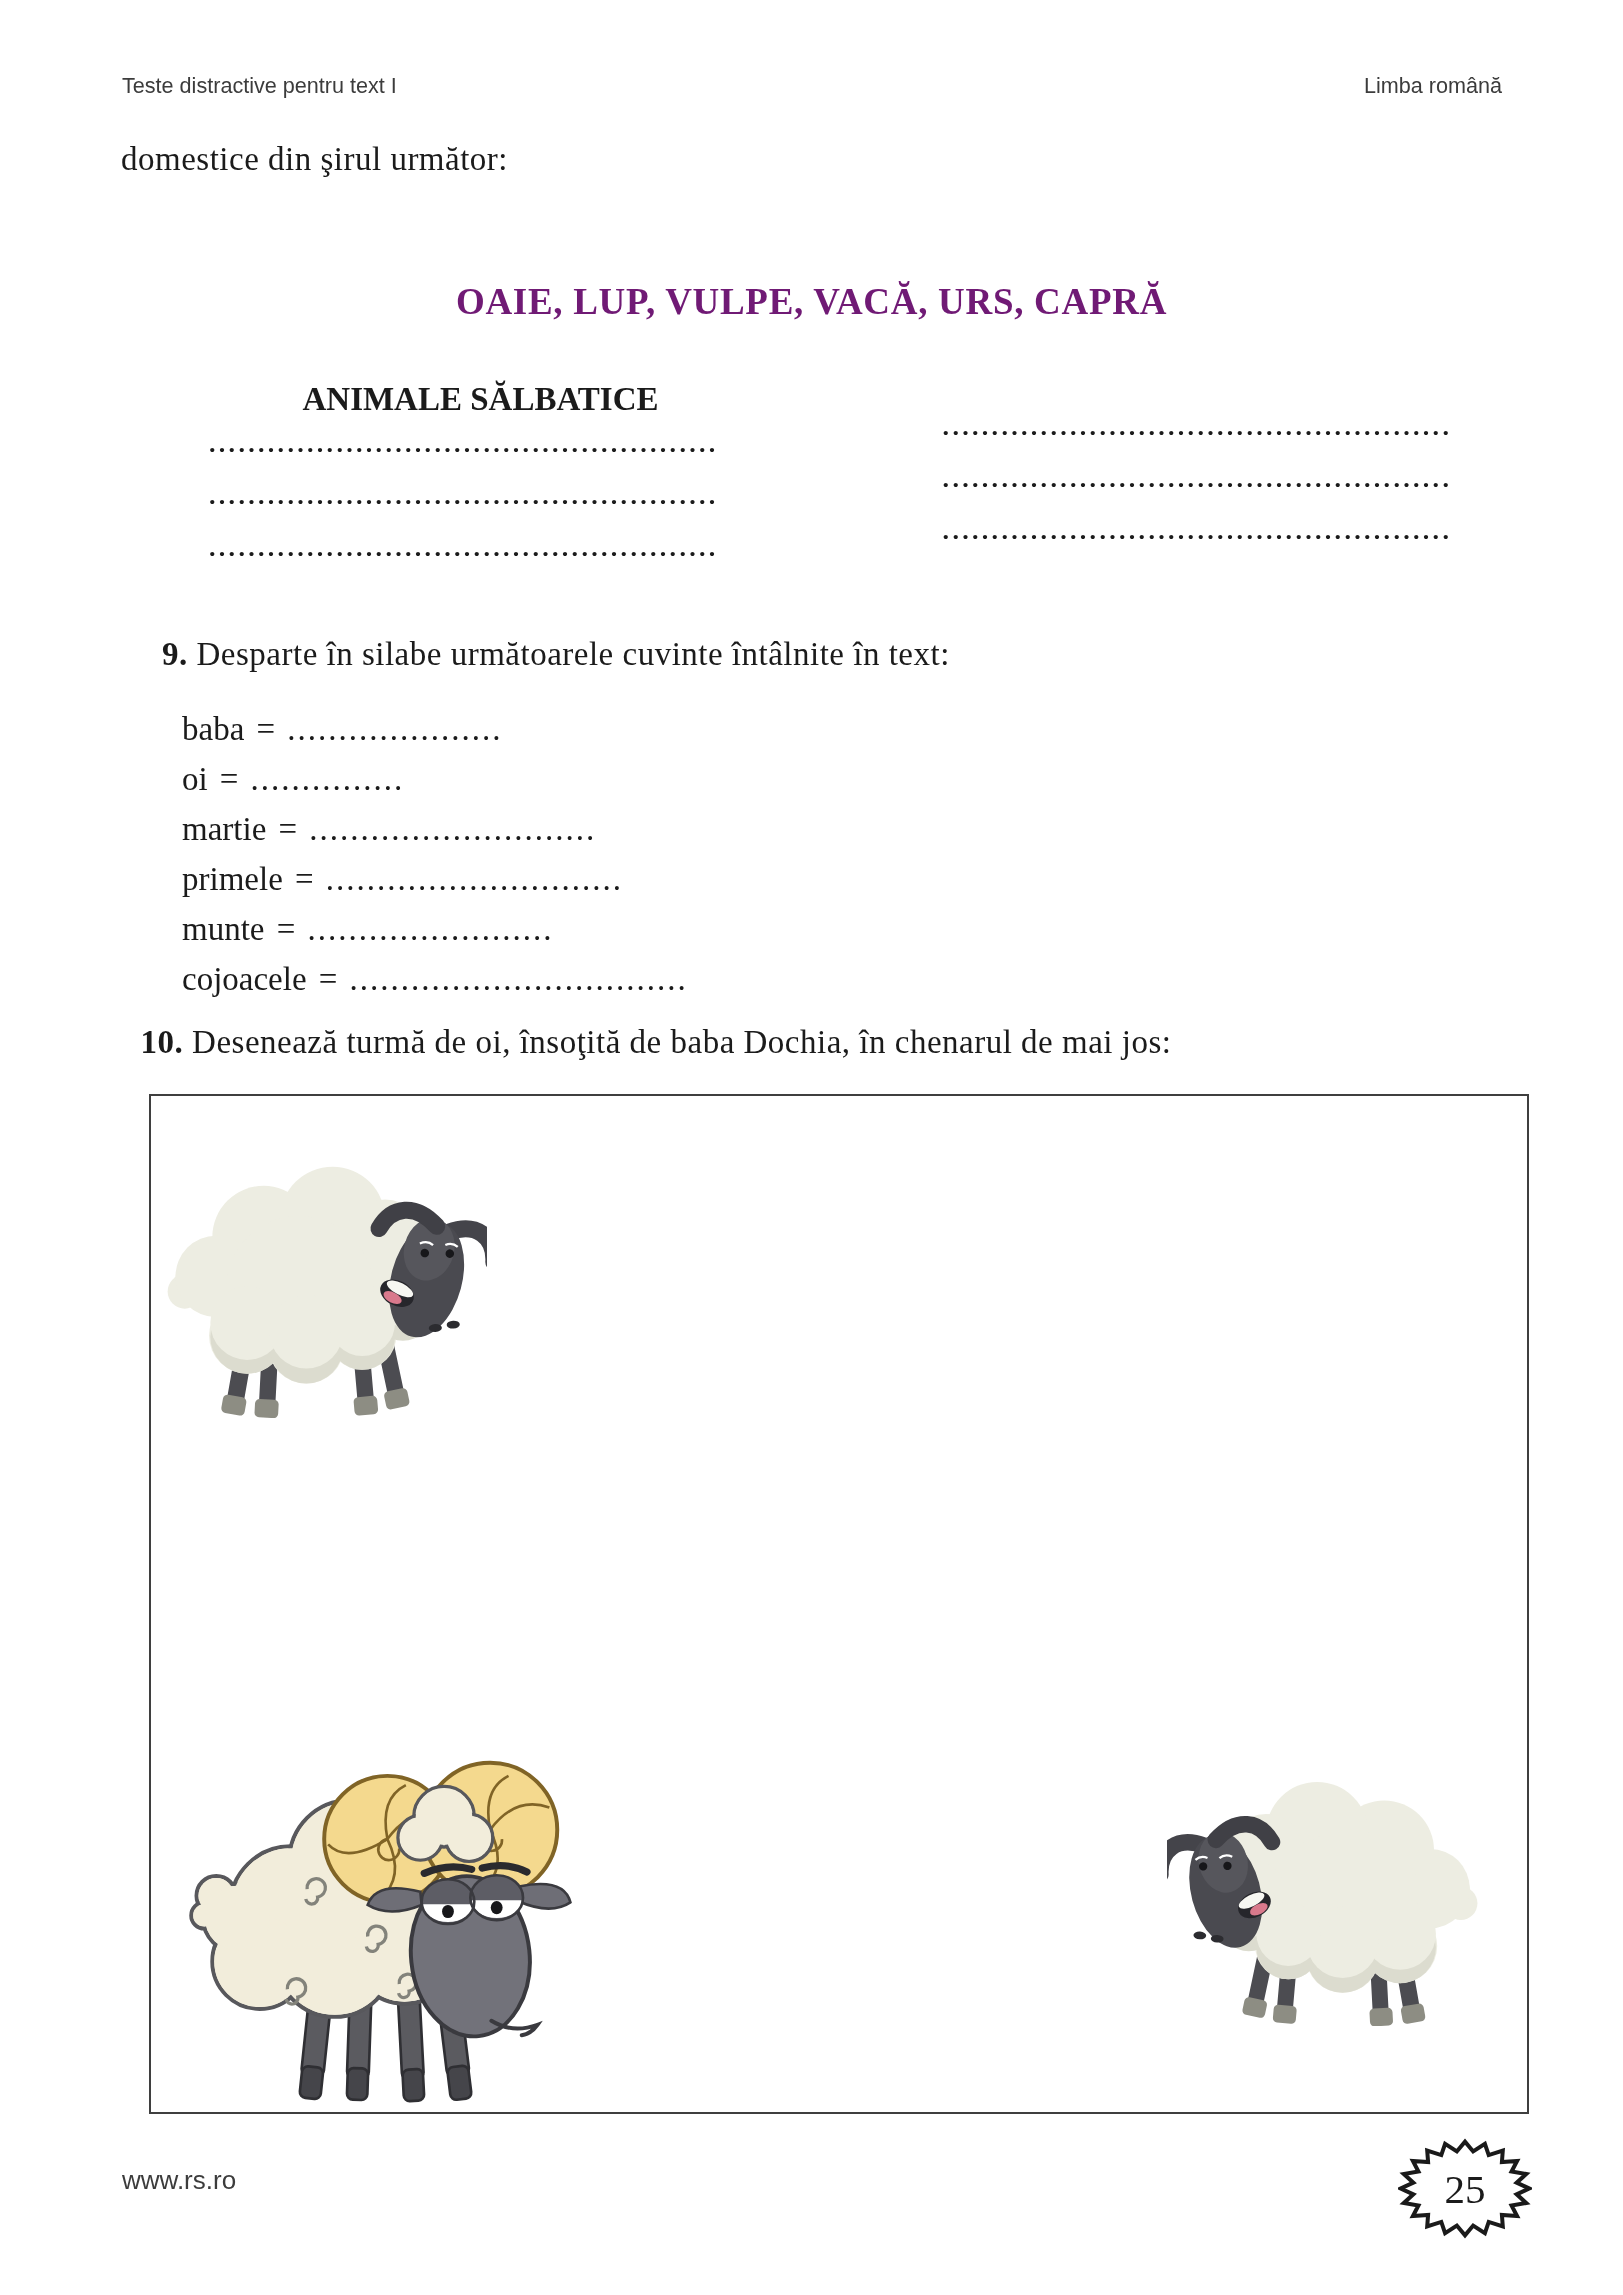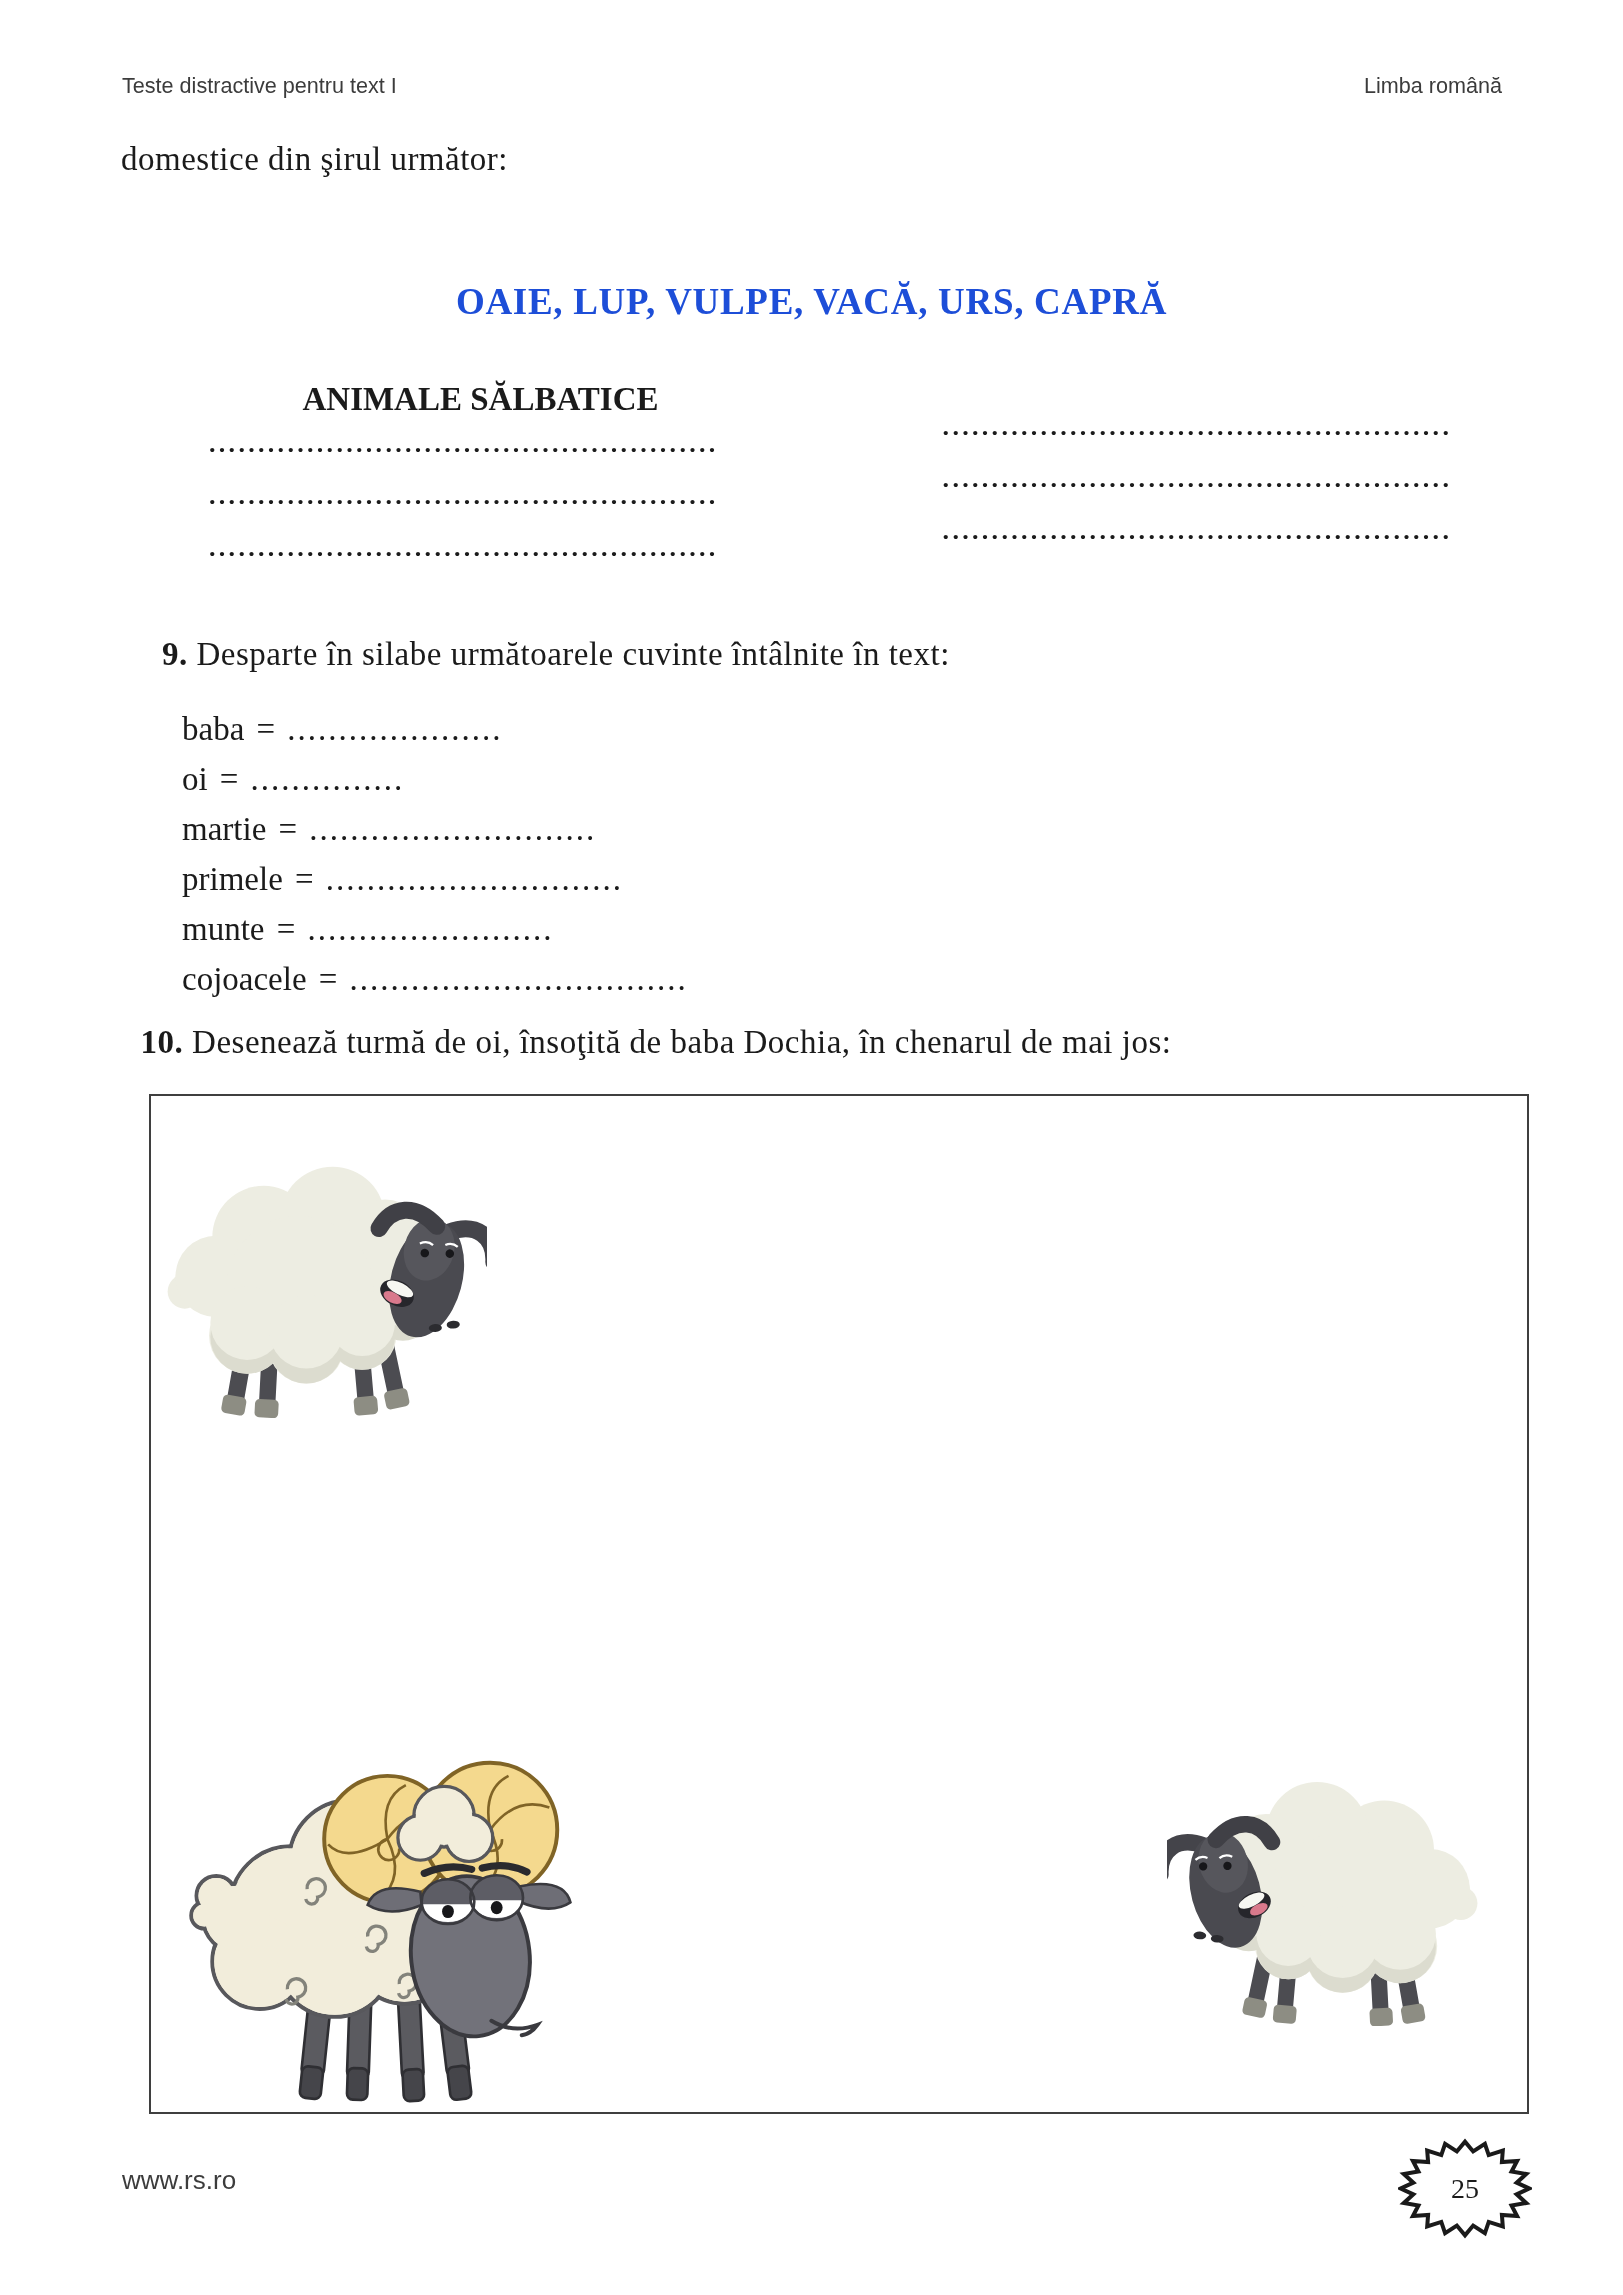--- a/index.html
+++ b/index.html
@@ -12,21 +12,21 @@
   .hdr-right{right:121px;}
 
   .ex-para{position:absolute;left:121px;width:1384px;font-size:33px;
            letter-spacing:0.5px;line-height:48px;}
   .ex-num{font-weight:bold;}
   #ex8-para{top:135px;}
   .indent{padding-left:41px;}
 
   #word-list{position:absolute;top:280px;left:121px;width:1381px;
              text-align:center;font-size:37px;font-weight:bold;
-             letter-spacing:0.7px;color:#1d4ed8;}
+             letter-spacing:0.7px;color:#701a75;}
 
   #columns{position:absolute;top:381px;left:121px;width:1381px;
            display:flex;justify-content:space-between;
            padding:0;box-sizing:border-box;}
   .col{width:543px;}
   .col-left{margin-left:88px;}
   .col-right{margin-right:16.4px;}
   .col-title{text-align:center;font-size:33px;font-weight:bold;
              letter-spacing:0px;white-space:nowrap;}
   .dotline{font-size:26px;font-weight:bold;letter-spacing:3.3px;
@@ -45,21 +45,21 @@
   .sheep{position:absolute;}
   #sheep-top-left{left:14.4px;top:52px;width:322px;height:270px;}
   #ram-bottom-left{left:31px;top:643px;width:395px;height:372px;}
   #sheep-bottom-right{left:1016px;top:668px;width:313px;height:262px;transform:scaleX(-1);}
 
   #footer-site{position:absolute;left:122px;top:2165px;font-size:26px;color:#3c3c3c;}
   #page-badge{position:absolute;left:1398px;top:2138px;width:134px;height:101px;}
   #page-badge svg{position:absolute;left:0;top:0;}
   #page-badge .num{position:absolute;left:0;top:0;width:100%;height:100%;
                    display:flex;align-items:center;justify-content:center;
-                   font-size:28px;color:#1b1b1b;}
+                   font-size:41px;color:#1b1b1b;}
 </style>
 </head>
 <body>
 
 <div class="hdr hdr-left sans">Teste distractive pentru text I</div>
 <div class="hdr hdr-right sans">Limba română</div>
 
 <div class="ex-para" id="ex8-para">
   <div>domestice din şirul următor:</div>
 </div>

